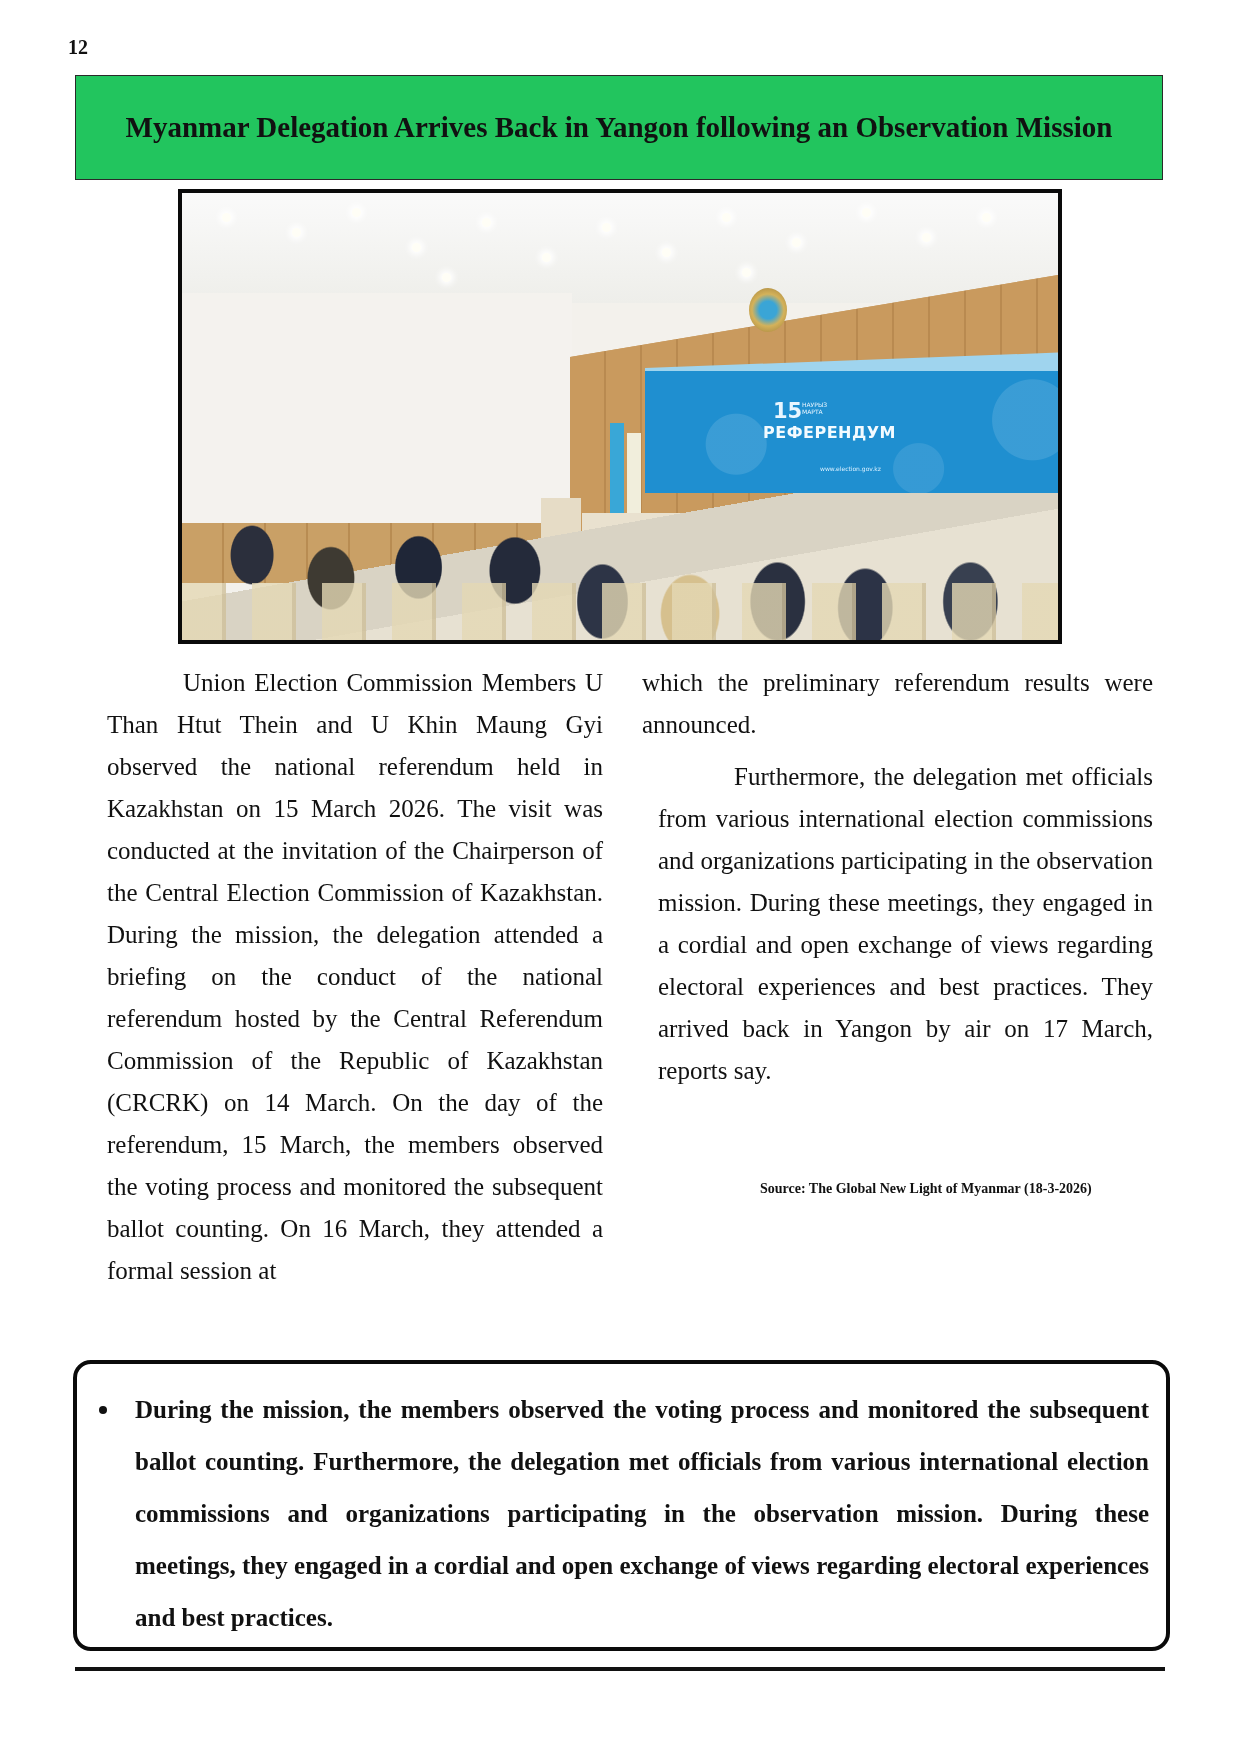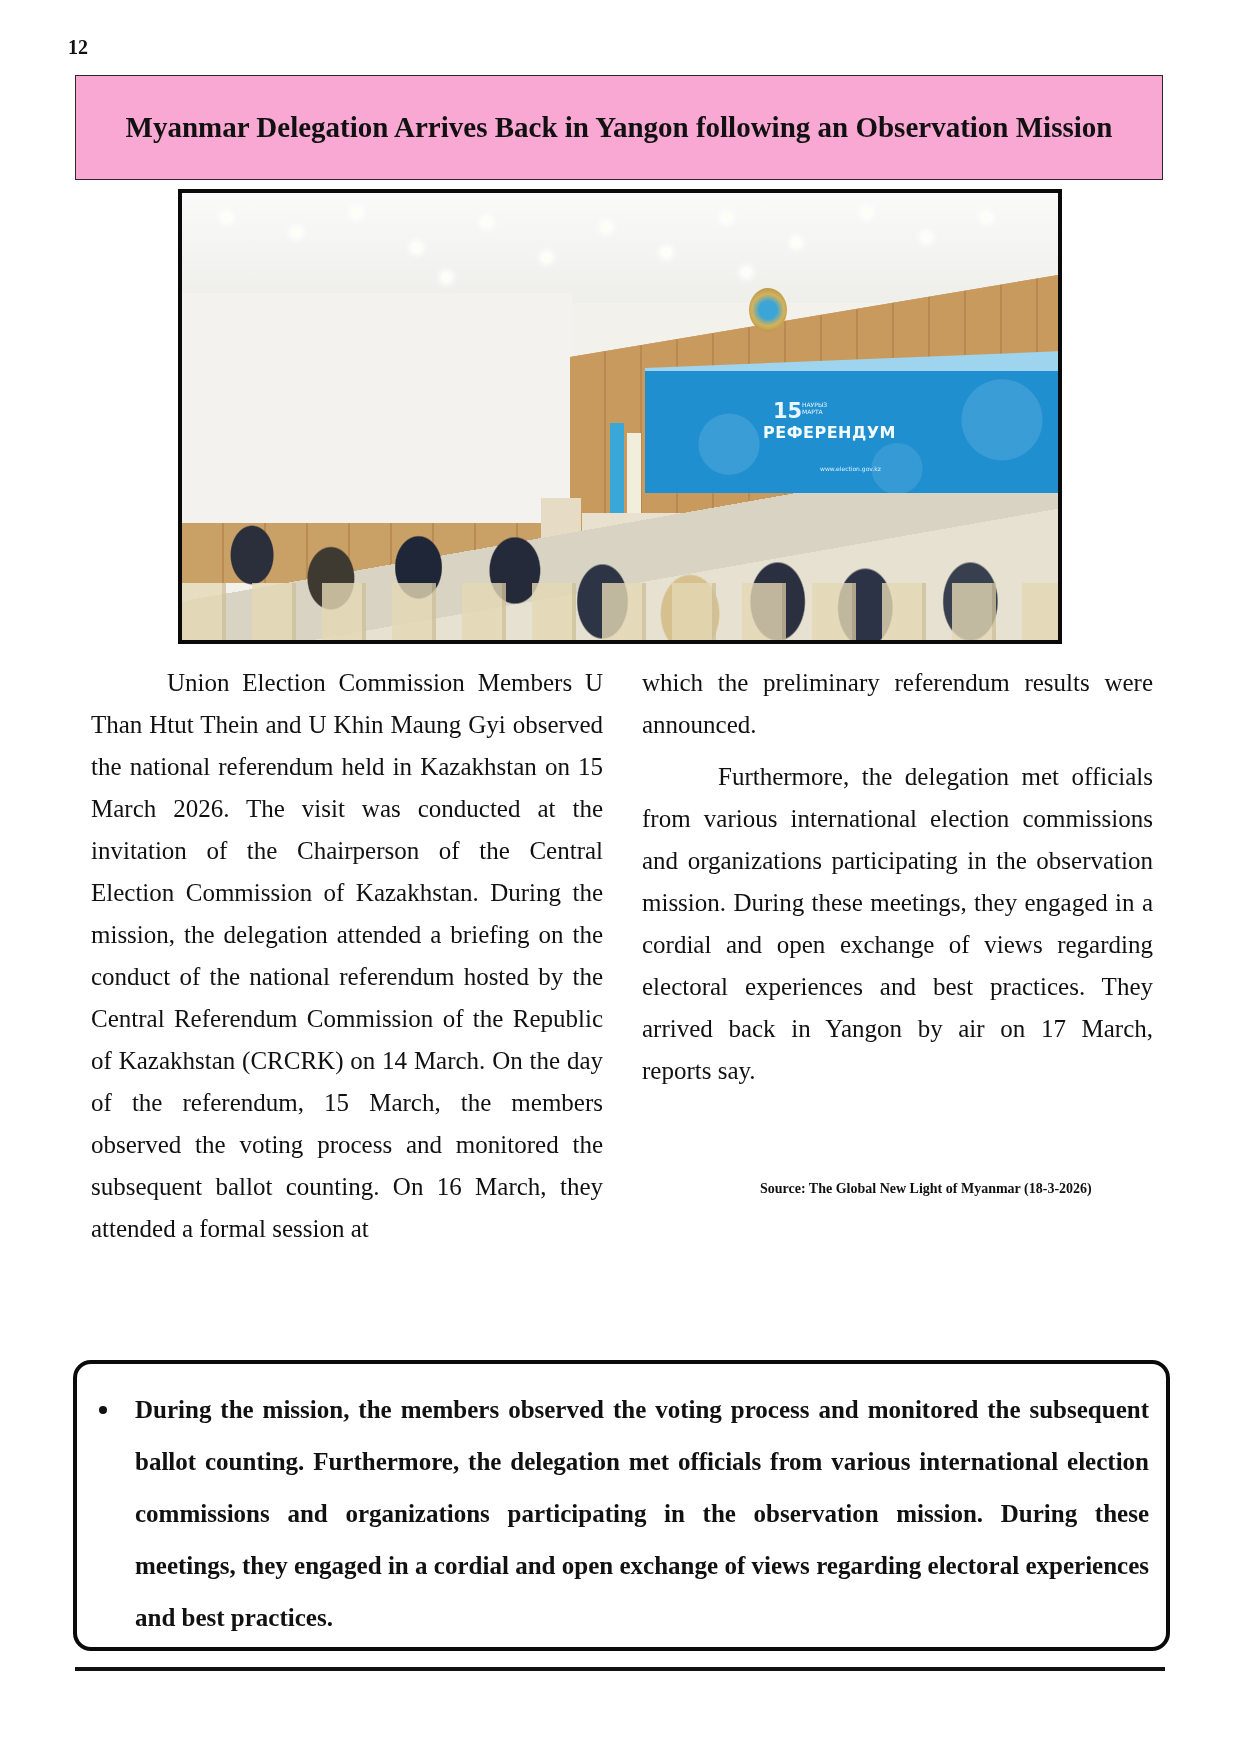--- a/index.html
+++ b/index.html
@@ -1,40 +1,40 @@
 <!DOCTYPE html>
 <html><head>
 <meta charset="utf-8">
 <style>
   html, body { margin: 0; padding: 0; background: #ffffff; }
   body { width: 1241px; height: 1755px; position: relative; overflow: hidden;
          font-family: "Liberation Serif", "DejaVu Serif", serif; color: #111; }
   .page-number { position: absolute; left: 68px; top: 36px; font-weight: bold; font-size: 20px; }
   .title-box { position: absolute; left: 75px; top: 75px; width: 1088px; height: 105px;
-               background: #f9a8d4; border: 1.5px solid #2a2a2a; box-sizing: border-box;
+               background: #22c55e; border: 1.5px solid #2a2a2a; box-sizing: border-box;
                display: flex; flex-direction: row; align-items: center; justify-content: center; }
   .title-line { font-weight: bold; font-size: 29px; line-height: 39px; text-align: center; white-space: nowrap; }
 
   .photo { position: absolute; left: 178px; top: 189px; width: 884px; height: 455px;
            box-sizing: border-box; border: 4px solid #0a0a0a; overflow: hidden; background: #f3f1ec; }
   .ceiling { position: absolute; left: 0; top: 0; width: 100%; height: 110px;
              background: linear-gradient(#fafafa, #eeeeea); }
   .ceil-light { position: absolute; width: 9px; height: 9px; border-radius: 50%; background: #fffef6;
                 box-shadow: 0 0 6px 3px #ffffff; }
   .white-wall { position: absolute; left: 0; top: 100px; width: 390px; height: 240px; background: #f4f2ee; }
   .wood-wall { position: absolute; left: 388px; top: 80px; width: 500px; height: 300px;
                background: repeating-linear-gradient(90deg, #c99a5e 0 34px, #b98a50 34px 36px),
                            #c99a5e; clip-path: polygon(0 28%, 100% 0, 100% 100%, 0 100%); }
   .wood-low { position: absolute; left: 0; top: 330px; width: 390px; height: 60px;
               background: repeating-linear-gradient(90deg, #c9a066 0 40px, #b88c52 40px 42px); }
   .emblem { position: absolute; left: 567px; top: 95px; width: 38px; height: 44px; border-radius: 50%;
             background: radial-gradient(circle, #3aa5d6 30%, #d4b25a 55%, #9c7a38 100%); }
   .screen { position: absolute; left: 463px; top: 158px; width: 420px; height: 142px;
             background: linear-gradient(180deg, #9fd4ee 0 14%, #1f8fd0 14% 100%);
-            clip-path: polygon(0 12%, 100% 0, 100% 100%, 0 100%); }
+            clip-path: polygon(0 12%, 100% 0, 100% 100%, 0 100%); padding-left: 36px; }
   .screen-pattern { position: absolute; inset: 20px 0 0 0;
             background: radial-gradient(circle at 20% 60%, rgba(255,255,255,0.12) 0 30px, transparent 31px),
                         radial-gradient(circle at 85% 40%, rgba(255,255,255,0.12) 0 40px, transparent 41px),
                         radial-gradient(circle at 60% 80%, rgba(255,255,255,0.10) 0 25px, transparent 26px); }
   .screen-date { position: absolute; left: 128px; top: 48px; color: #e9f6ff; font-family: "DejaVu Sans", sans-serif;
                  font-weight: bold; font-size: 21px; }
   .screen-date-sub { position: absolute; left: 157px; top: 50px; color: #e9f6ff; font-family: "DejaVu Sans", sans-serif;
                      font-size: 6px; line-height: 7px; width: 30px; }
   .screen-title { position: absolute; left: 118px; top: 72px; color: #f3fbff; font-family: "DejaVu Sans", sans-serif;
                   font-weight: bold; font-size: 16px; letter-spacing: 0.5px; }
@@ -56,21 +56,21 @@
                 radial-gradient(ellipse 28px 40px at 90% 70%, #384050 95%, transparent),
                 linear-gradient(170deg, transparent 0 35%, #d9d3c4 35% 55%, #e7e1d2 55% 100%); }
   .chairs { position: absolute; left: 0; top: 390px; width: 100%; height: 65px;
             background: repeating-linear-gradient(90deg, #e4d8b4 0 40px, #cfc09a 40px 44px, transparent 44px 70px); opacity: 0.8; }
 
   .col { position: absolute; top: 662px; width: 512px; font-size: 25px; line-height: 42px;
          text-align: justify; }
   .col-left { left: 91px; }
   .col-right { left: 642px; width: 511px; }
   .para { margin: 0; text-indent: 0; }
-  .para.indent { text-indent: 76px; }
+  .para.indent { text-indent: 76px; margin-left: 16px; }
   .para.gap { margin-top: 10px; }
   .source { position: absolute; left: 760px; top: 1181px; font-weight: bold; font-size: 14px; white-space: nowrap; }
 
   .summary-box { position: absolute; left: 73px; top: 1360px; width: 1097px; height: 291px;
                  box-sizing: border-box; border: 4px solid #0a0a0a; border-radius: 18px; }
   .summary-list { margin: 0; padding: 0; list-style: none; position: absolute; left: 22px; top: 20px; width: 1050px; }
   .summary-item { position: relative; padding-left: 36px; font-weight: bold; font-size: 25px; line-height: 52px;
                   text-align: justify; }
   .bullet { position: absolute; left: 0; top: 22px; width: 8px; height: 8px; border-radius: 50%; background: #111; }
   .footer-rule { position: absolute; left: 75px; top: 1667px; width: 1090px; height: 4px; background: #111; }

